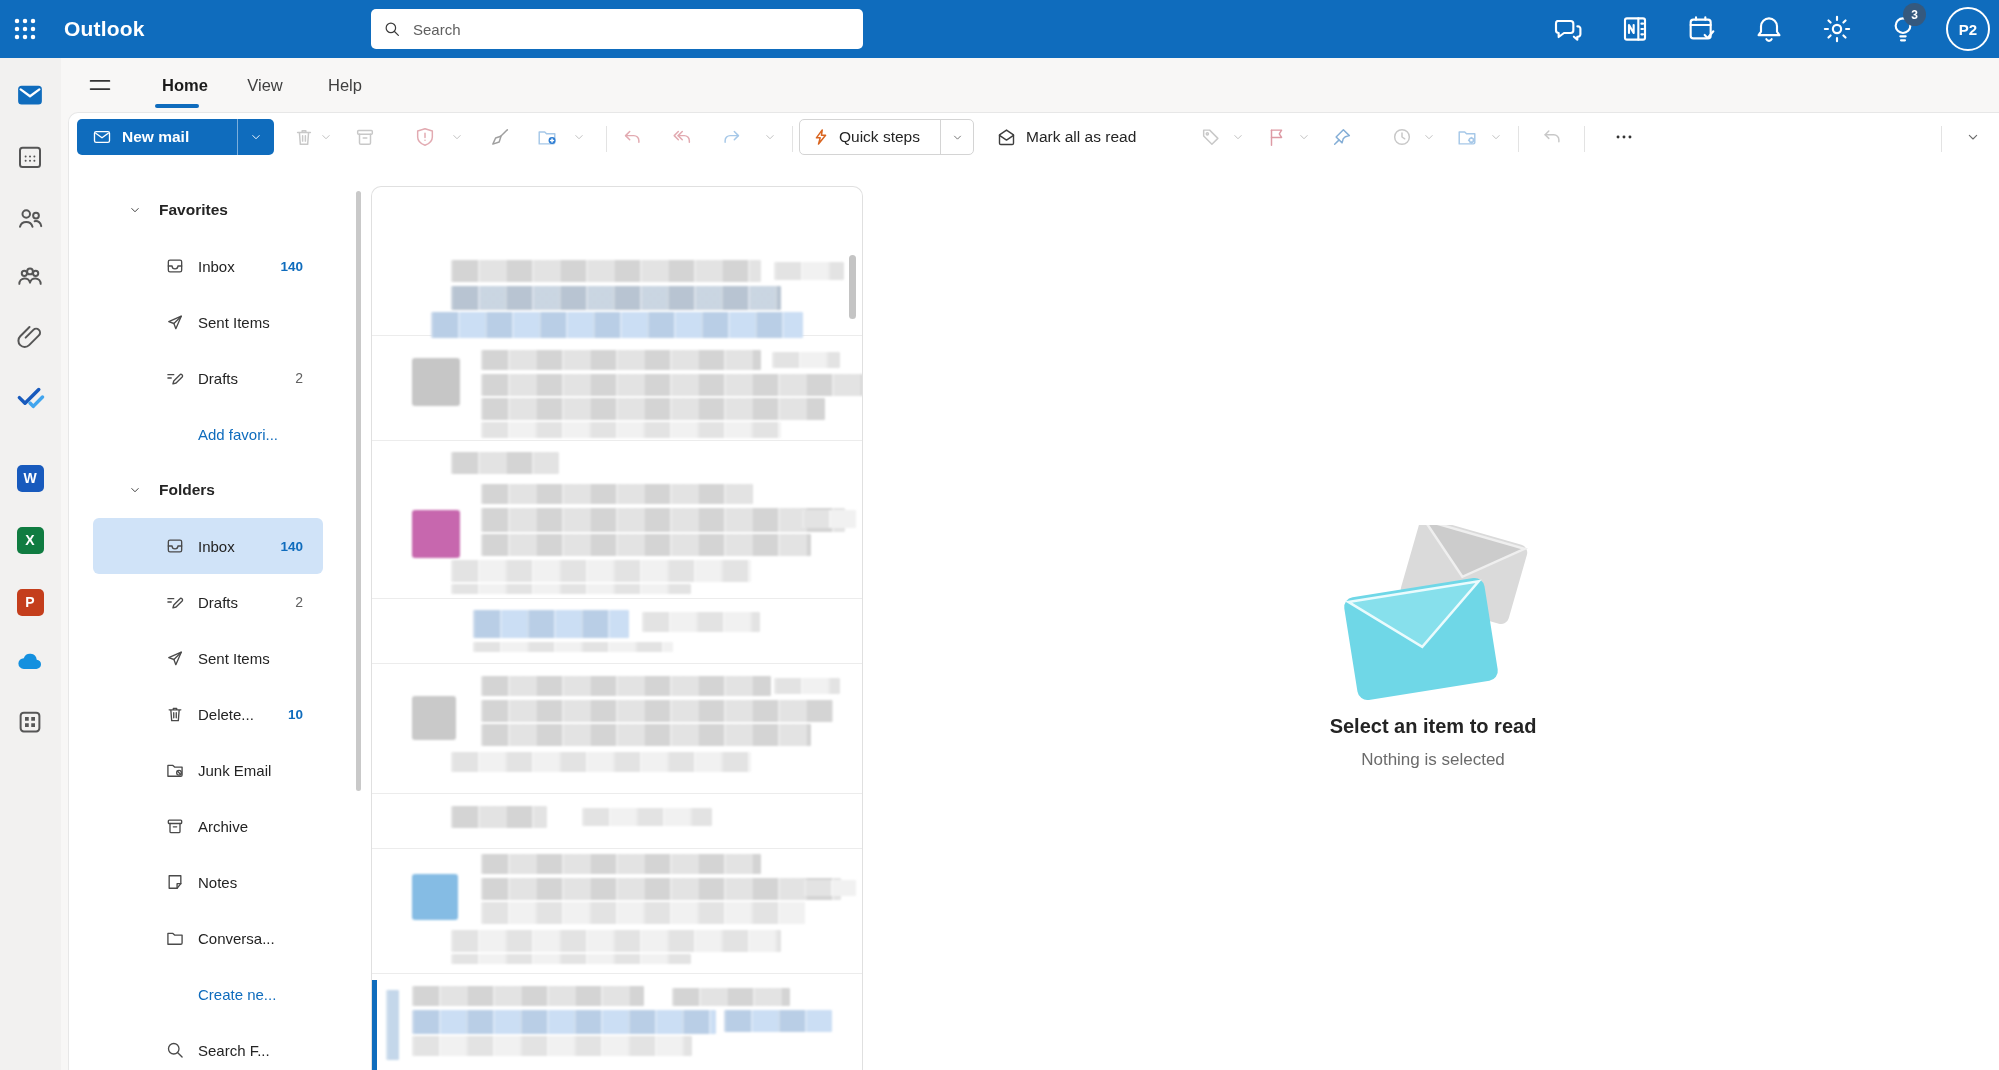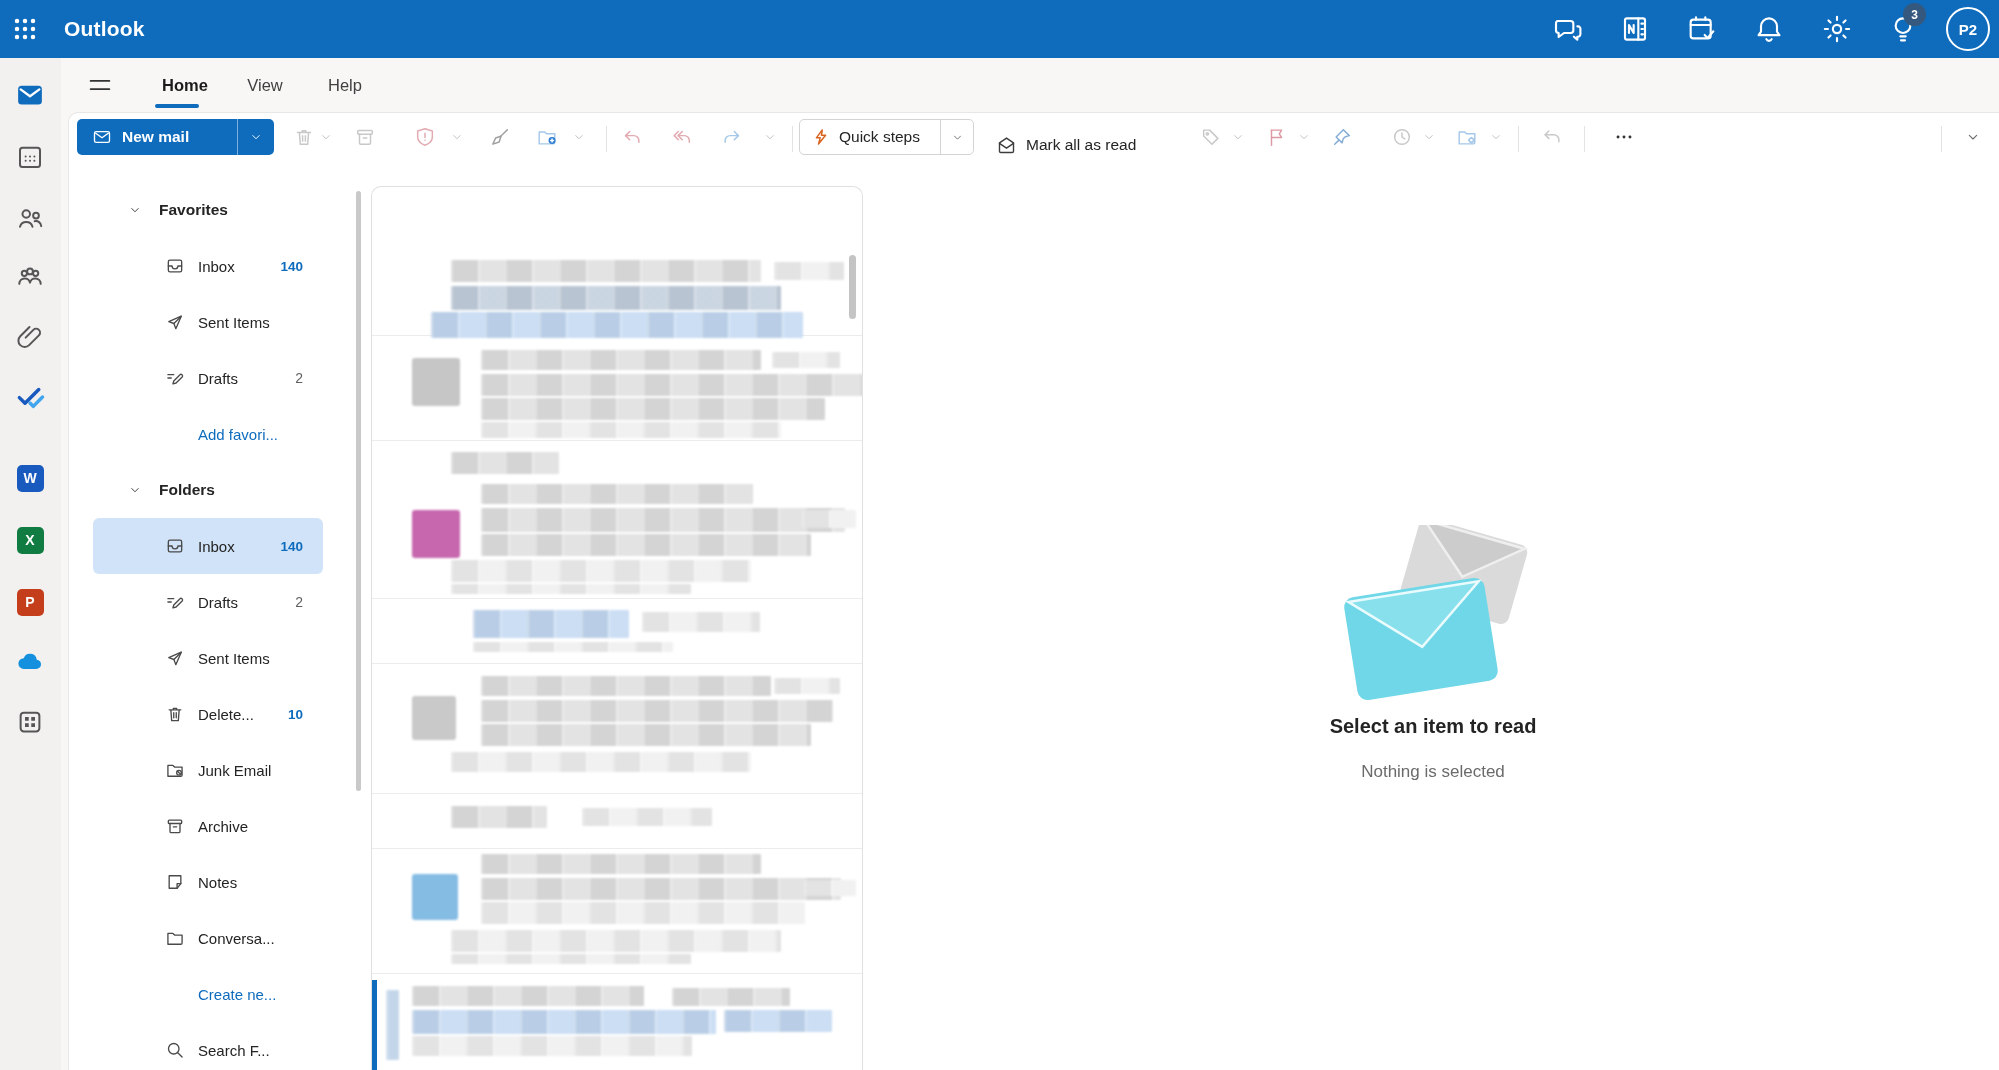--- a/index.html
+++ b/index.html
@@ -55,21 +55,21 @@
         border-radius:5px;display:flex;color:#fff;cursor:pointer;}
   .newmail .main{flex:1;display:flex;align-items:center;gap:10px;padding-left:15px;
         border-right:1px solid rgba(255,255,255,.45);font-size:15.5px;font-weight:600;}
   .newmail .drop{width:36px;display:flex;align-items:center;justify-content:center;}
   .qsteps{position:absolute;left:730px;top:6px;height:36px;width:175px;border:1px solid #d4d4d4;
         border-radius:5px;box-sizing:border-box;display:flex;align-items:center;background:#fff;cursor:pointer;}
   .qsteps .bolt{width:20px;height:20px;color:#d9641f;margin:0 8px 0 11px;}
   .qsteps .lbl{font-size:15.5px;color:#242424;flex:1;}
   .qsteps .sep{width:1px;height:100%;background:#d4d4d4;}
   .qsteps .dn{width:32px;height:100%;display:flex;align-items:center;justify-content:center;color:#616161;}
-  .markall{position:absolute;left:917px;top:14px;height:36px;display:flex;align-items:center;
+  .markall{position:absolute;left:917px;top:6px;height:36px;display:flex;align-items:center;
         gap:9px;padding:0 10px;border-radius:4px;font-size:15.5px;color:#242424;cursor:pointer;}
   .markall .ico{width:21px;height:21px;color:#3d3d3d;}
   .dis{color:#c8c8c8;} .rose{color:#e2aab1;} .rose2{color:#dd9aa4;} .lblue{color:#a6c8e8;}
   .pinc{color:#84aed6;} .brm{color:#9f9f9f;} .drk{color:#333;}
 
   
   .fhdr{position:absolute;left:68px;width:292px;height:56px;display:flex;align-items:center;
         padding-left:60px;box-sizing:border-box;gap:17px;font-size:15.5px;font-weight:700;cursor:pointer;}
   .fhdr .ico{width:14px;height:14px;color:#333;}
   .fitem{position:absolute;left:93px;width:230px;height:56px;display:flex;align-items:center;
@@ -99,21 +99,21 @@
                          repeating-linear-gradient(90deg,rgba(0,0,0,.05) 0 27px,rgba(255,255,255,.14) 27px 54px);}
   .mav{position:absolute;border-radius:3px;filter:blur(1px);}
   .mdiv{position:absolute;left:0;width:100%;height:1px;background:#ececec;}
   .selbar{position:absolute;left:0;top:0;width:5px;height:100%;background:#0F6CBD;}
   .mscroll{position:absolute;right:6px;top:13px;width:7px;height:64px;background:#c4c4c4;border-radius:4px;}
 
   
   .rpane{position:absolute;left:1283px;top:525px;width:300px;text-align:center;}
   .rpane .art{width:206px;height:180px;margin:0 auto;}
   .rp-title{margin-top:10px;font-size:20px;font-weight:700;color:#242424;}
-  .rp-sub{margin-top:24px;font-size:17px;color:#6b6b6b;}
+  .rp-sub{margin-top:12px;font-size:17px;color:#6b6b6b;}
   .collapse{color:#6b6b6b;}
 </style>
 </head>
 <body>
 
 <div class="stage">
 
   <div class="topbar">
     <span class="waffle ico">
         <svg viewBox="0 0 24 24" fill="currentColor">
@@ -122,20 +122,29 @@
           <circle cx="18" cy="6" r="1.7"></circle>
           <circle cx="6" cy="12" r="1.7"></circle>
           <circle cx="12" cy="12" r="1.7"></circle>
           <circle cx="18" cy="12" r="1.7"></circle>
           <circle cx="6" cy="18" r="1.7"></circle>
           <circle cx="12" cy="18" r="1.7"></circle>
           <circle cx="18" cy="18" r="1.7"></circle>
         </svg>
       </span>
     <div class="brand">Outlook</div>
+    <div class="searchbox">
+      <span class="ico">
+          <svg viewBox="0 0 24 24" fill="none" stroke="currentColor" stroke-width="1.6" stroke-linecap="round" stroke-linejoin="round">
+            <circle cx="10.5" cy="10.5" r="6.3"></circle>
+            <path d="M15.3 15.3L20.5 20.5"></path>
+          </svg>
+        </span>
+      <input placeholder="Search" style="">
+    </div>
     <span class="tb-ic ico" style="left:1552px">
         <svg viewBox="0 0 24 24" fill="none" stroke="currentColor" stroke-width="1.6" stroke-linecap="round" stroke-linejoin="round">
           <path d="M4 6h10a2 2 0 012 2v5a2 2 0 01-2 2H9l-4 3v-3a2 2 0 01-2-2V8a2 2 0 011-2z"></path>
           <path d="M19 10h.5A1.8 1.8 0 0121.3 12v4a1.8 1.8 0 01-1.8 1.8H19V20l-2.6-2.2"></path>
         </svg>
       </span>
     <span class="tb-ic ico" style="left:1619px">
         <svg viewBox="0 0 24 24" fill="none" stroke="currentColor" stroke-width="1.6" stroke-linecap="round" stroke-linejoin="round">
           <rect x="4.5" y="4" width="15" height="16" rx="1.5"></rect>
           <path d="M14.5 4v16"></path>

